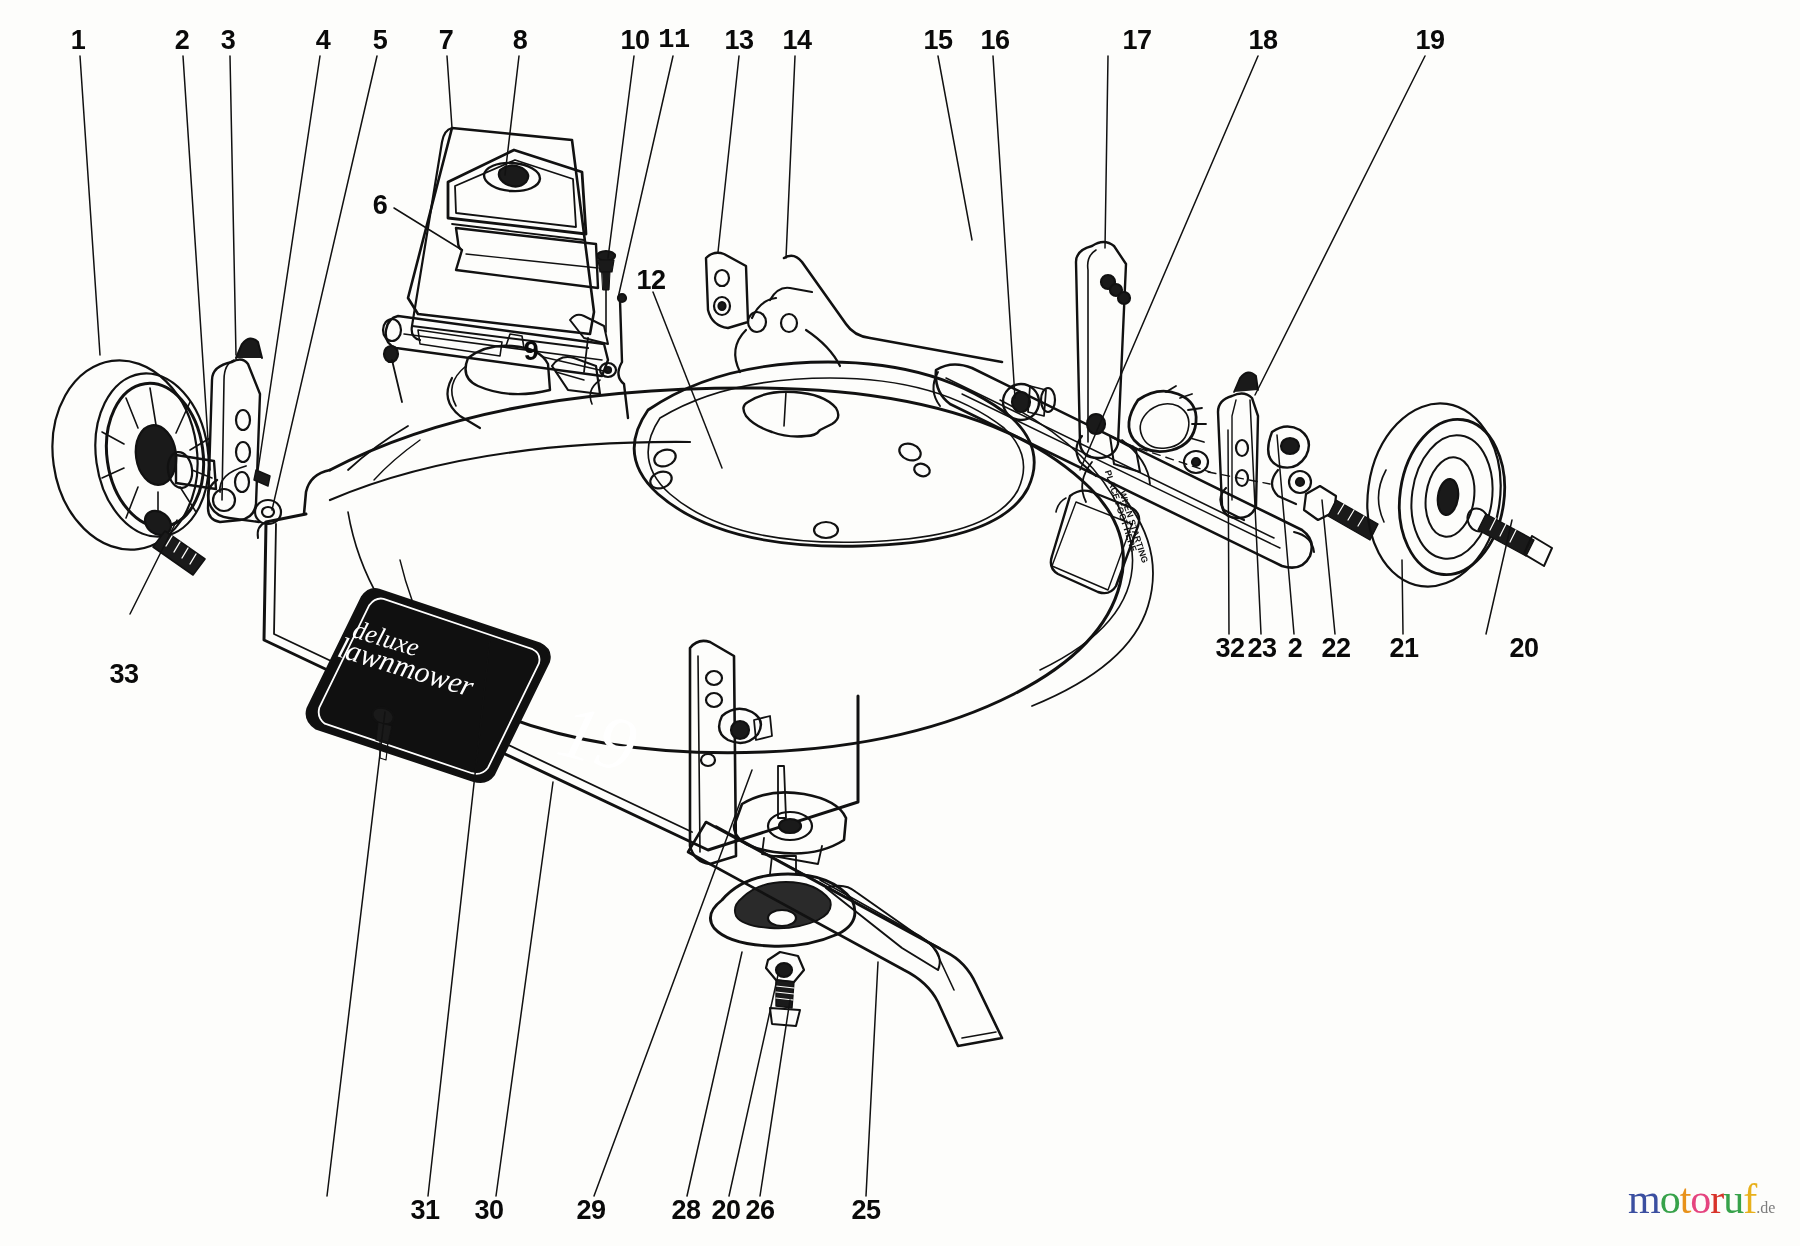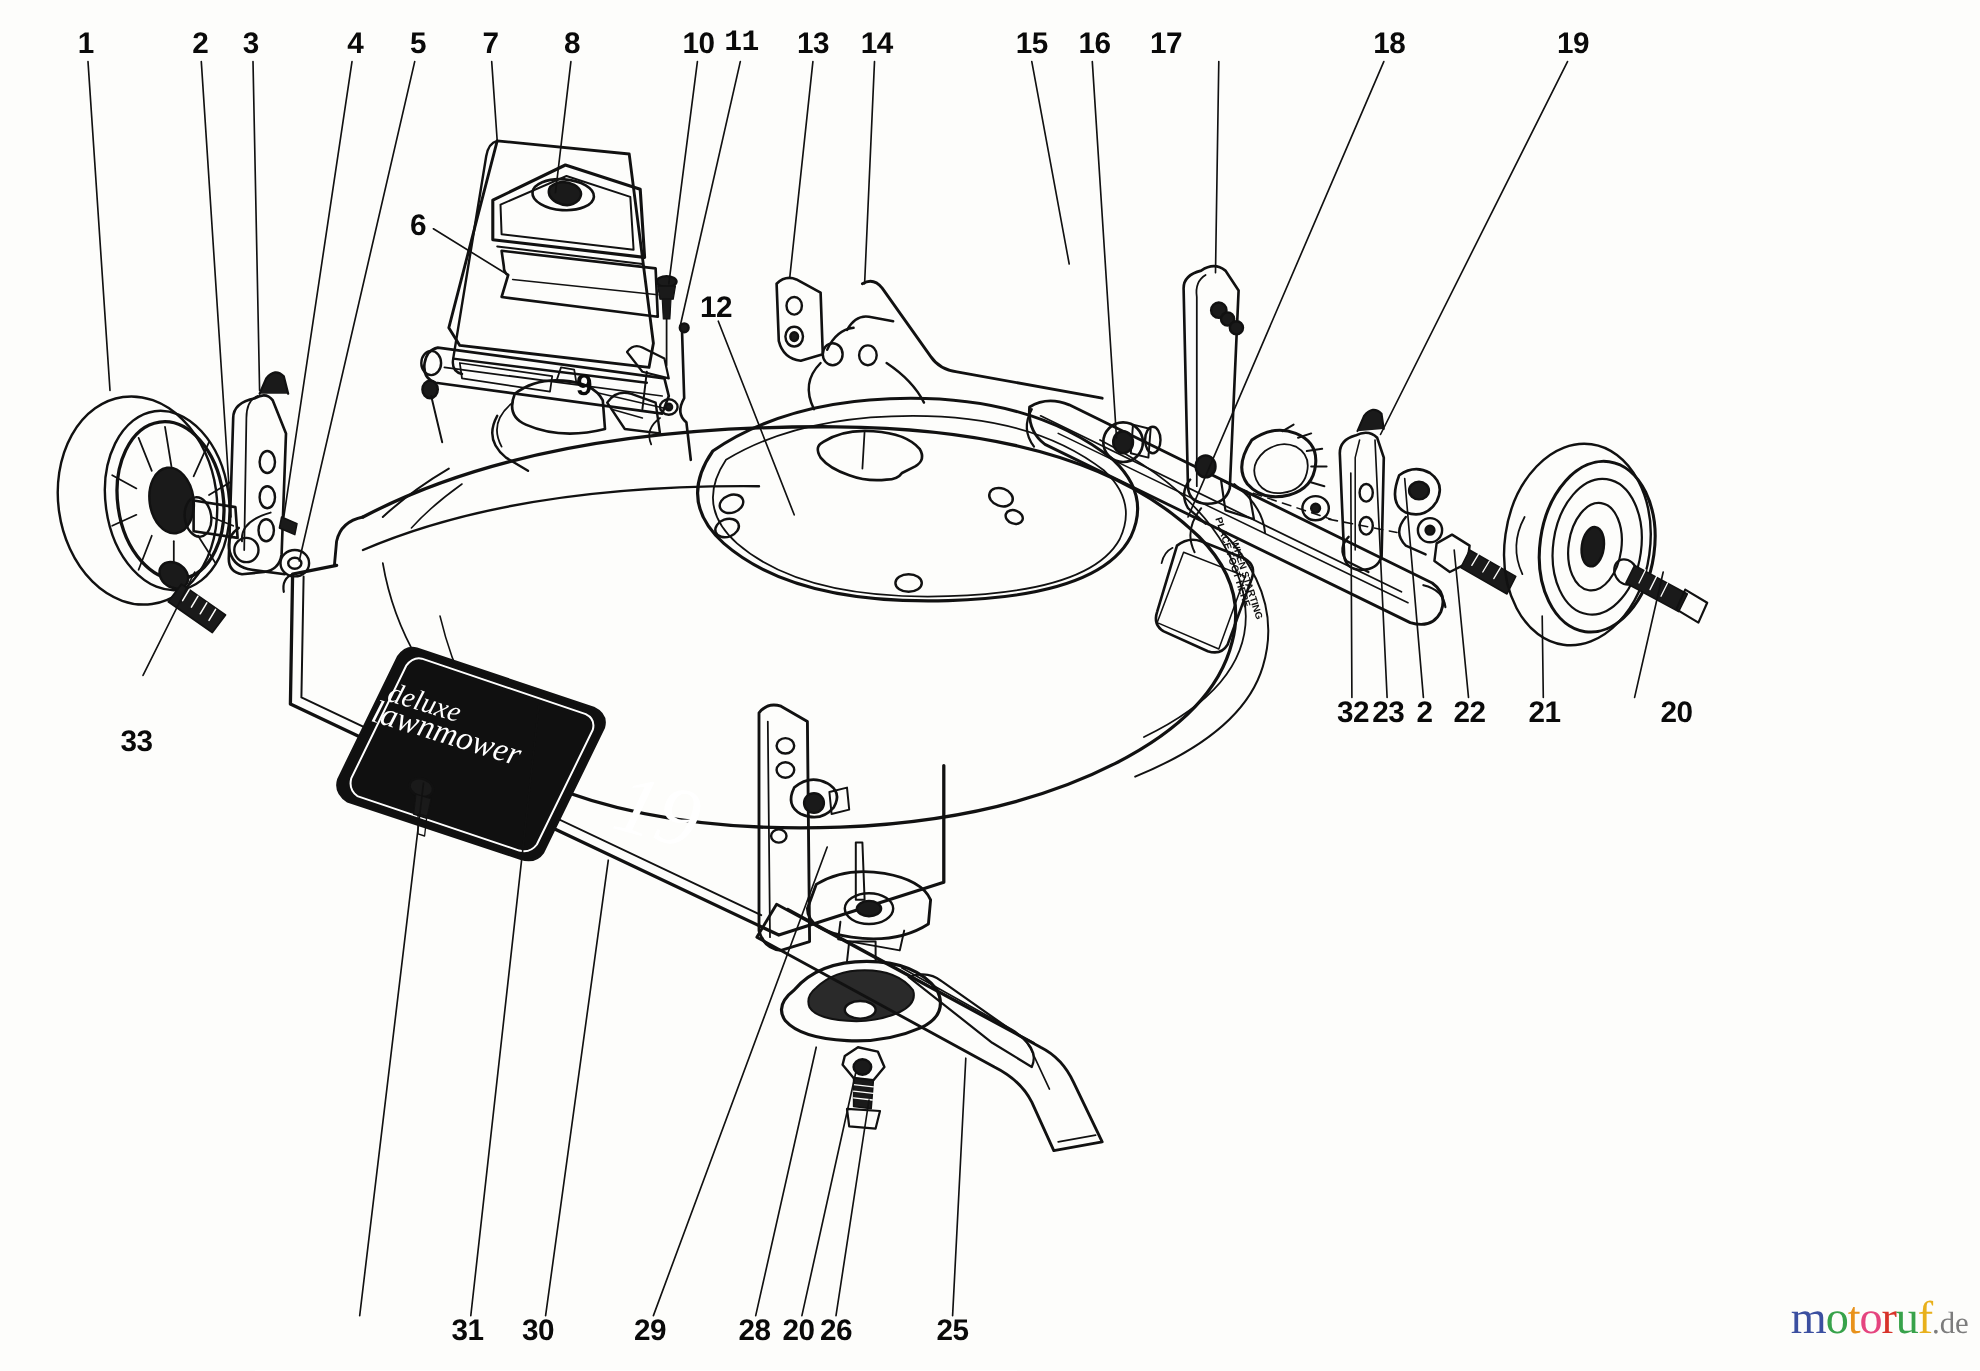--- a/index.html
+++ b/index.html
@@ -40,21 +40,21 @@
     left: 1628px;
     top: 1178px;
     font-family: "Liberation Serif", serif;
     font-size: 42px;
     line-height: 1;
     white-space: nowrap;
     letter-spacing: -1px;
   }
   #watermark .wm-l { display: inline-block; }
   #watermark .wm-tld {
-    font-size: 28px;
+    font-size: 16px;
     color: #7c7c7c;
     letter-spacing: 0;
   }
   .decal-script {
     position: absolute;
     font-family: "Liberation Serif", serif;
     font-style: italic;
     color: #ffffff;
     white-space: nowrap;
     pointer-events: none;
@@ -440,21 +440,21 @@
       <div class="callout" style="left: 323px; top: 40px;">4</div>
       <div class="callout" style="left: 380px; top: 40px;">5</div>
       <div class="callout" style="left: 446px; top: 40px;">7</div>
       <div class="callout" style="left: 520px; top: 40px;">8</div>
       <div class="callout" style="left: 635px; top: 40px;">10</div>
       <div class="callout" style="left: 674px; top: 40px; font-family: Liberation Mono, monospace;">11</div>
       <div class="callout" style="left: 739px; top: 40px;">13</div>
       <div class="callout" style="left: 797px; top: 40px;">14</div>
       <div class="callout" style="left: 938px; top: 40px;">15</div>
       <div class="callout" style="left: 995px; top: 40px;">16</div>
-      <div class="callout" style="left: 1060px; top: 40px;">17</div>
+      <div class="callout" style="left: 1137px; top: 40px;">17</div>
       <div class="callout" style="left: 1263px; top: 40px;">18</div>
       <div class="callout" style="left: 1430px; top: 40px;">19</div>
       <div class="callout" style="left: 380px; top: 205px;">6</div>
       <div class="callout" style="left: 651px; top: 280px;">12</div>
       <div class="callout" style="left: 531px; top: 351px;">9</div>
       <div class="callout" style="left: 124px; top: 627px; margin-top: 47px;">33</div>
       <div class="callout" style="left: 1230px; top: 648px;">32</div>
       <div class="callout" style="left: 1262px; top: 648px;">23</div>
       <div class="callout" style="left: 1295px; top: 648px;">2</div>
       <div class="callout" style="left: 1336px; top: 648px;">22</div>

